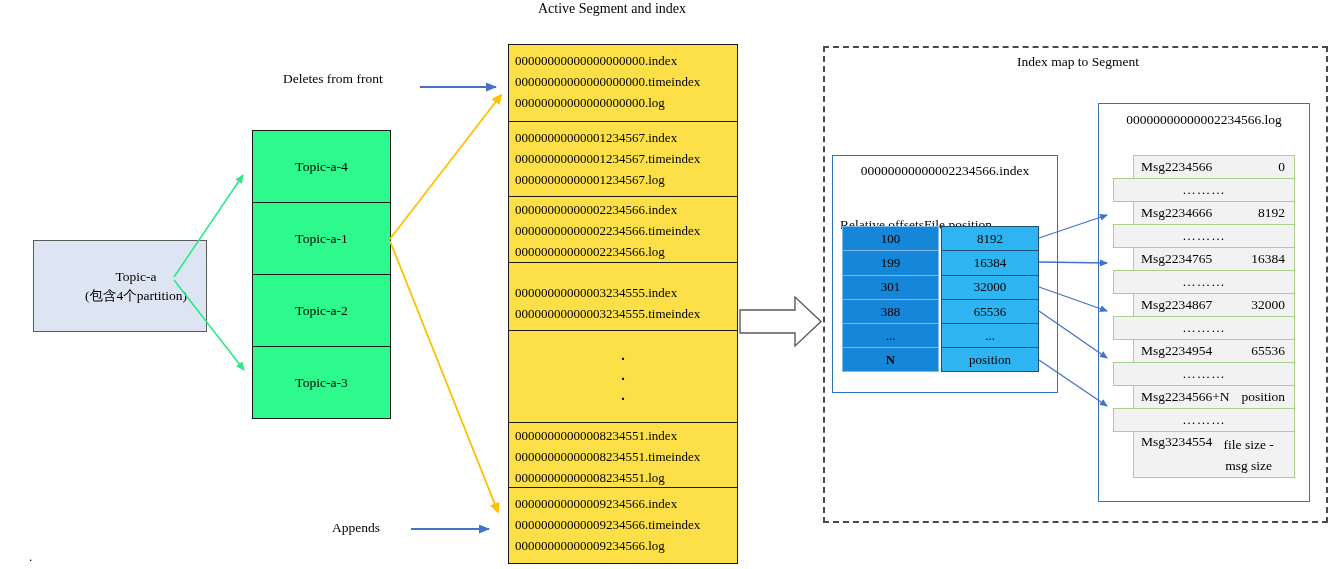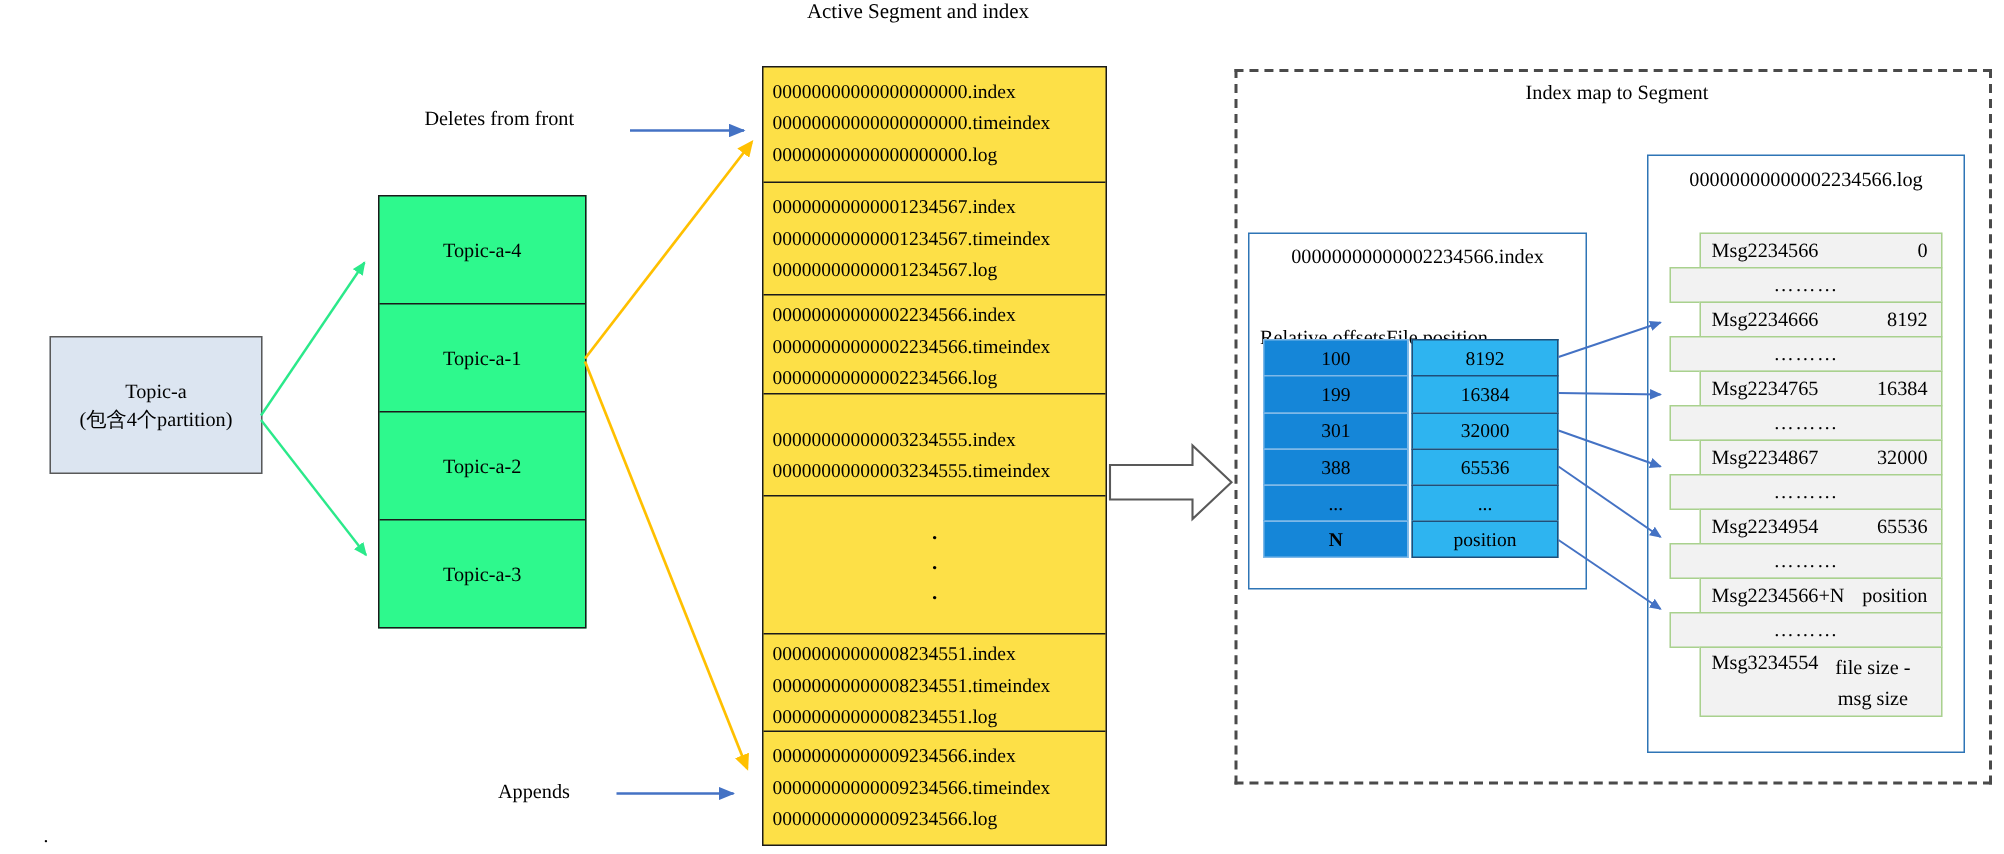--- a/index.html
+++ b/index.html
@@ -1,22 +1,22 @@
 <!DOCTYPE html>
 <html><head>
 <meta charset="utf-8">
 <style>
   html,body{margin:0;padding:0;background:#fff;}
   .canvas{position:relative;width:1336px;height:569px;background:#fff;overflow:hidden;
           font-family:"Liberation Serif","DejaVu Serif",serif;color:#000;}
   .abs{position:absolute;}
   .title{left:462px;top:1px;width:300px;text-align:center;font-size:14px;}
   
-  .topic-box{left:33px;top:224px;width:140px;height:90px;background:#DCE5F1;border:1.5px solid #595959;
-             display:flex;flex-direction:column;align-items:center;justify-content:center;font-size:13.5px;line-height:19px;}
+  .topic-box{left:33px;top:240px;width:140px;height:90px;background:#DCE5F1;border:1.5px solid #595959;
+             display:flex;flex-direction:column;align-items:center;justify-content:center;font-size:13.5px;line-height:19px;padding-left:32px;}
   
   .partitions{left:252px;top:130px;width:137px;height:287px;background:#2EF98D;border:1.5px solid #1a1a1a;
               display:flex;flex-direction:column;}
   .partition{flex:1;display:flex;align-items:center;justify-content:center;font-size:13.5px;}
   .partition + .partition{border-top:1.5px solid #1a1a1a;}
   
   .label{font-size:13.5px;}
   .deletes{left:283px;top:71px;width:130px;}
   .appends{left:332px;top:520px;width:90px;}
   

